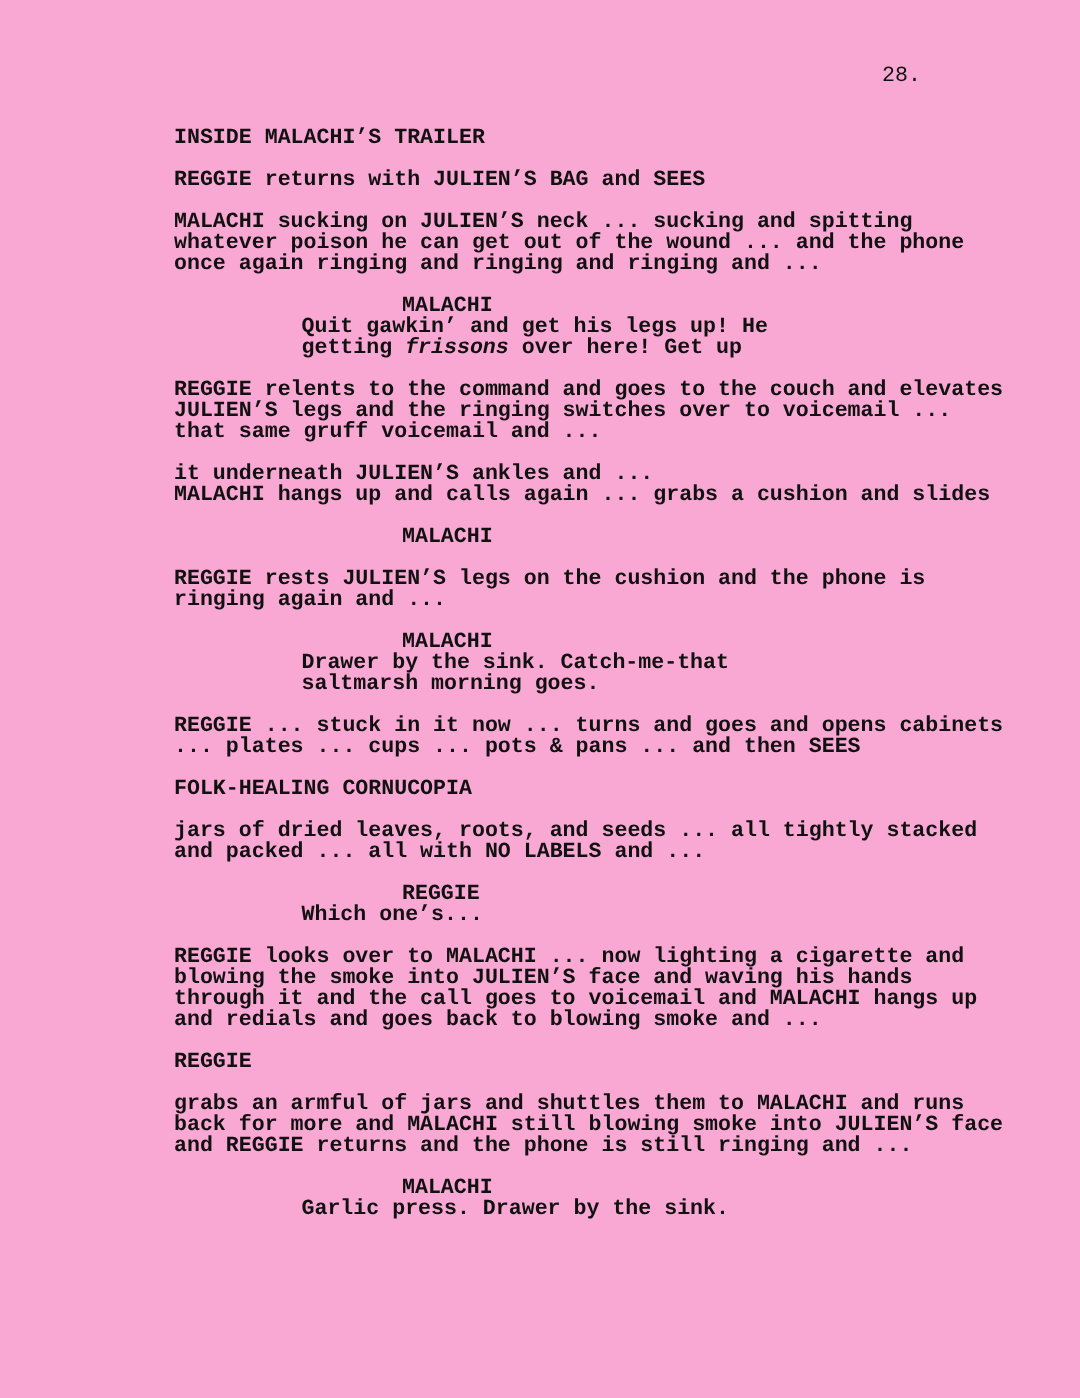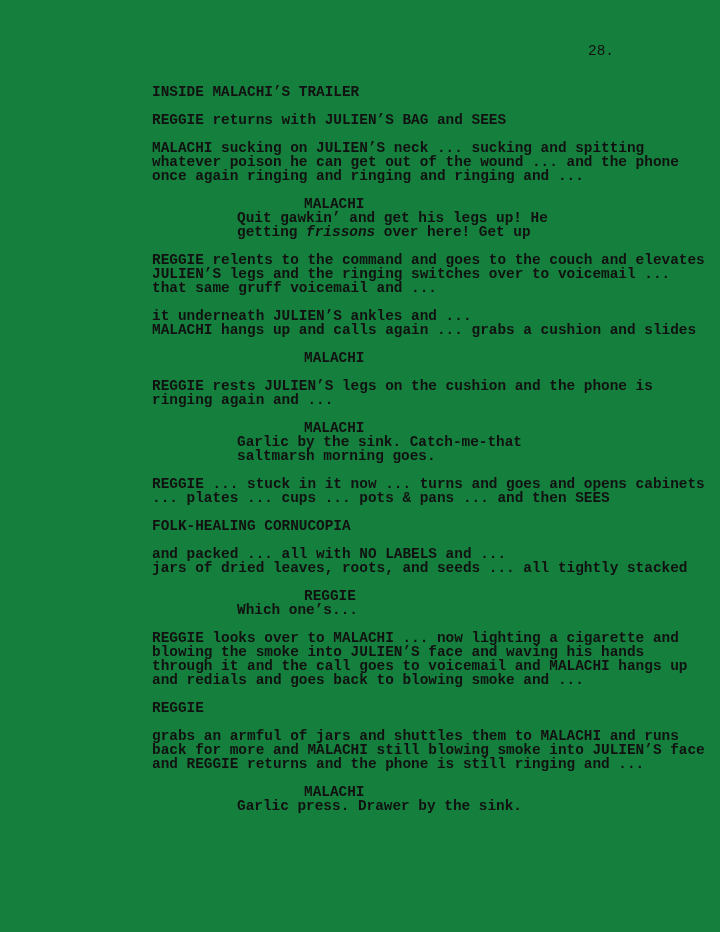--- a/index.html
+++ b/index.html
@@ -1,23 +1,23 @@
 <!DOCTYPE html>
 <html><head>
 <meta charset="utf-8">
 <style>
   html, body { margin:0; padding:0; background:#ffffff; }
   body { width:720px; height:932px; position:relative; overflow:hidden; }
   .page {
-    position:absolute; left:0; top:0; width:720px; height:932px; background:#15803d;
+    position:absolute; left:0; top:0; width:720px; height:932px; background:#f9a8d4;
     font-family: "Liberation Mono", "DejaVu Sans Mono", monospace;
     font-size:14.4px; line-height:14px; color:#111111; font-weight:bold;
   }
   .pagenum { position:absolute; top:44px; left:588px; font-weight:normal; }
-  .body { position:absolute; left:116px; top:85px; width:560px;margin-left:36px; }
+  .body { position:absolute; left:116px; top:85px; width:560px; }
   .line { white-space:pre; height:14px; }
   .blank { height:14px; }
   .char { padding-left:152px; }
   .dial { padding-left:85px; }
   em { }
 </style>
 </head>
 <body>
 
 <div class="page">
@@ -42,30 +42,30 @@
     <div class="blank"></div>
     <div class="line">it underneath JULIEN’S ankles and ...</div>
     <div class="line">MALACHI hangs up and calls again ... grabs a cushion and slides</div>
     <div class="blank"></div>
     <div class="line char">MALACHI</div>
     <div class="blank"></div>
     <div class="line">REGGIE rests JULIEN’S legs on the cushion and the phone is</div>
     <div class="line">ringing again and ...</div>
     <div class="blank"></div>
     <div class="line char">MALACHI</div>
-    <div class="line dial">Garlic by the sink. Catch-me-that</div>
+    <div class="line dial">Drawer by the sink. Catch-me-that</div>
     <div class="line dial">saltmarsh morning goes.</div>
     <div class="blank"></div>
     <div class="line">REGGIE ... stuck in it now ... turns and goes and opens cabinets</div>
     <div class="line">... plates ... cups ... pots &amp; pans ... and then SEES</div>
     <div class="blank"></div>
     <div class="line">FOLK-HEALING CORNUCOPIA</div>
     <div class="blank"></div>
+    <div class="line">jars of dried leaves, roots, and seeds ... all tightly stacked</div>
     <div class="line">and packed ... all with NO LABELS and ...</div>
-    <div class="line">jars of dried leaves, roots, and seeds ... all tightly stacked</div>
     <div class="blank"></div>
     <div class="line char">REGGIE</div>
     <div class="line dial">Which one’s...</div>
     <div class="blank"></div>
     <div class="line">REGGIE looks over to MALACHI ... now lighting a cigarette and</div>
     <div class="line">blowing the smoke into JULIEN’S face and waving his hands</div>
     <div class="line">through it and the call goes to voicemail and MALACHI hangs up</div>
     <div class="line">and redials and goes back to blowing smoke and ...</div>
     <div class="blank"></div>
     <div class="line">REGGIE</div>

